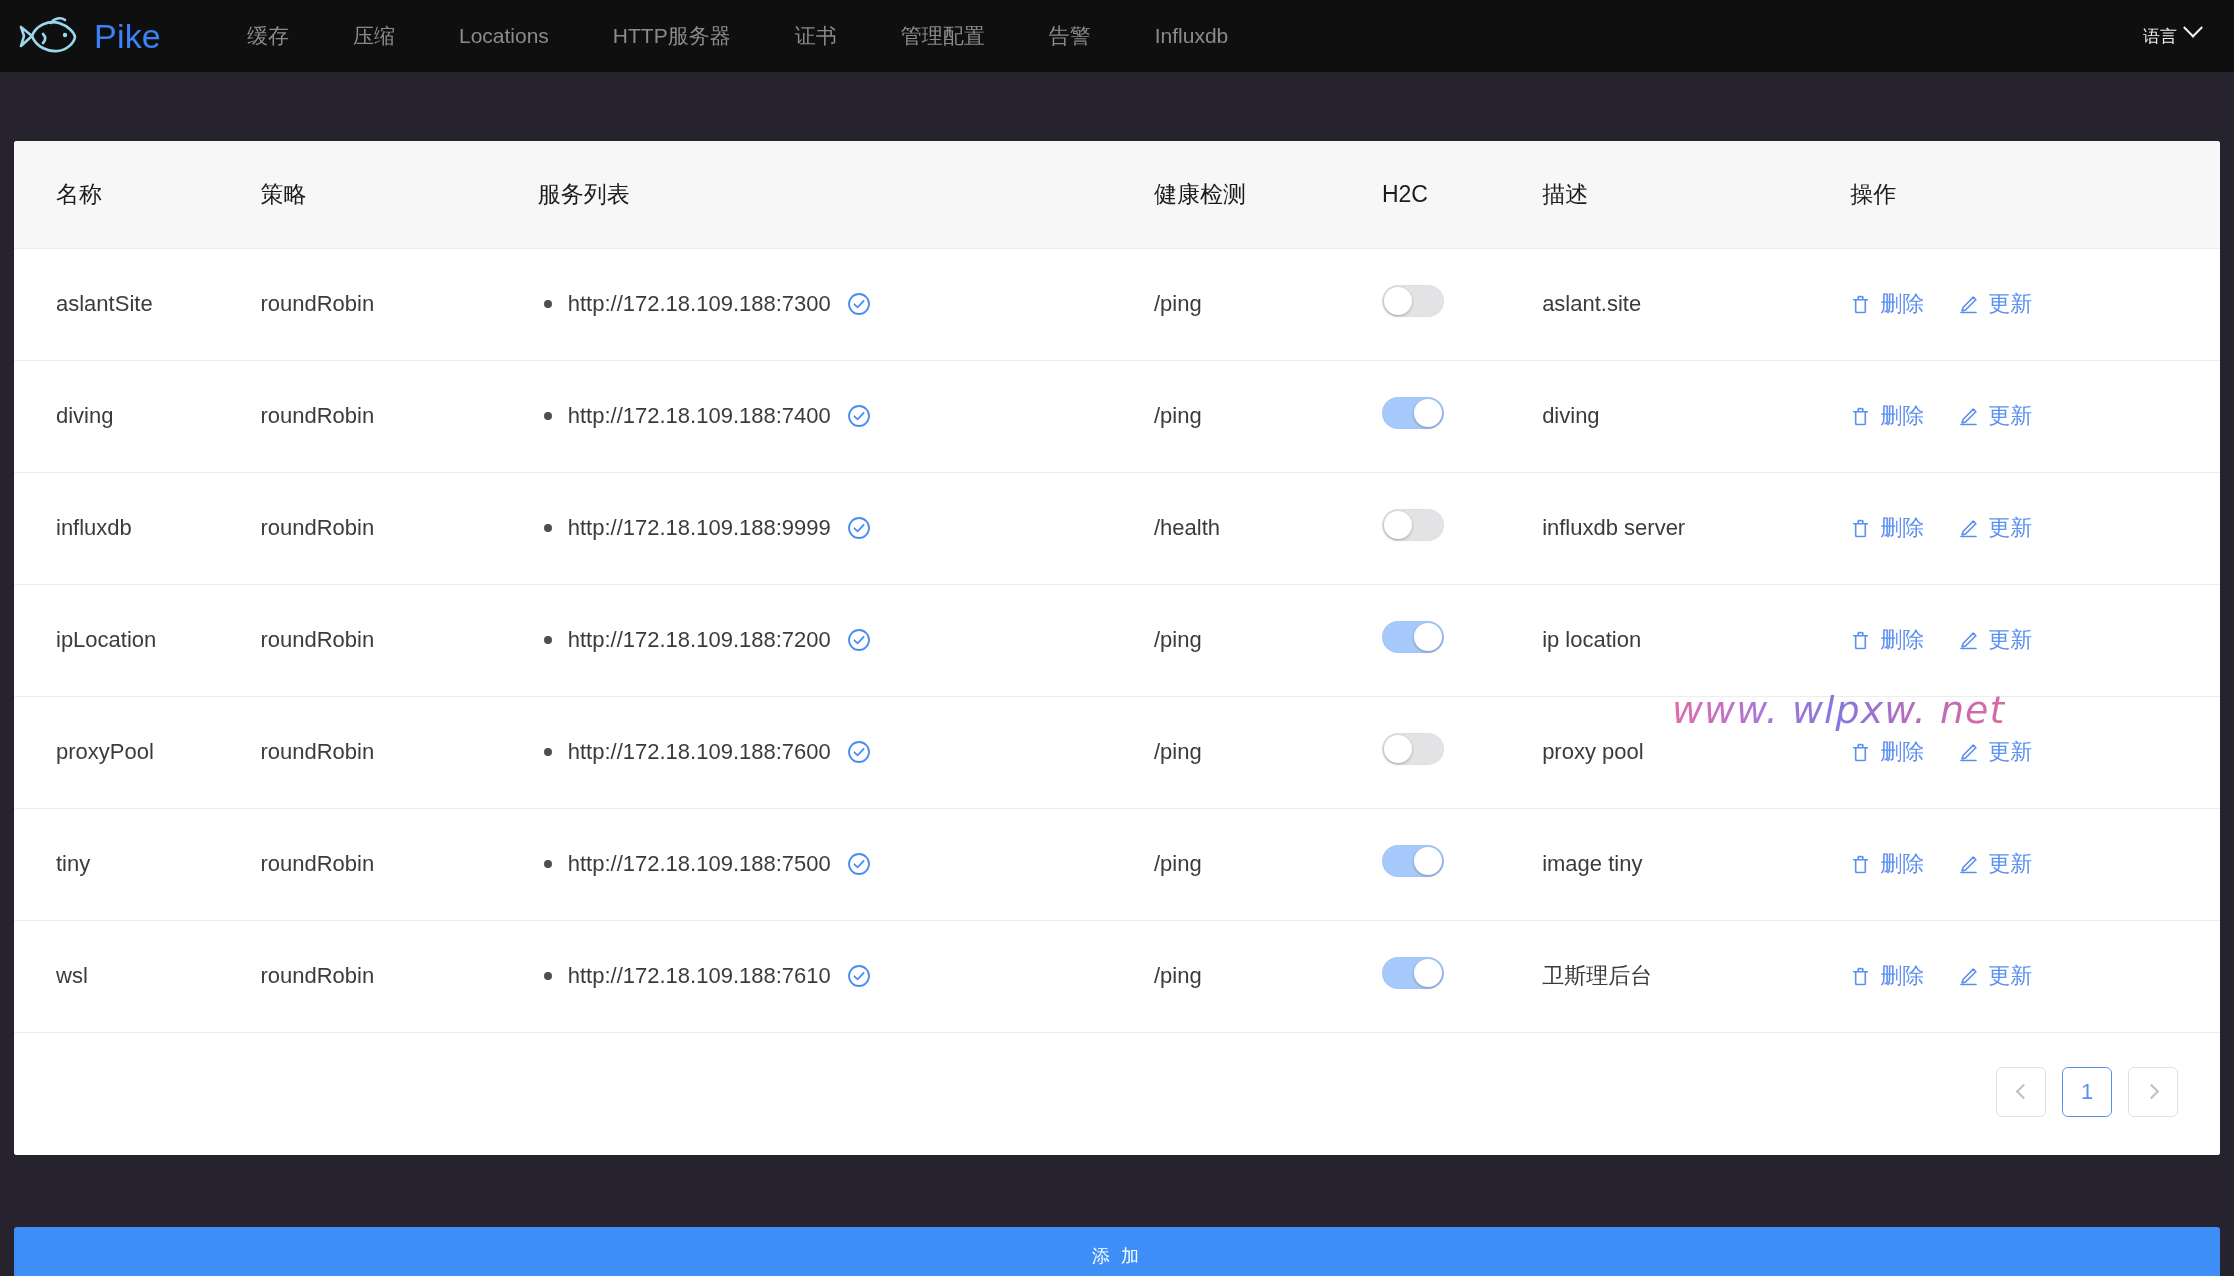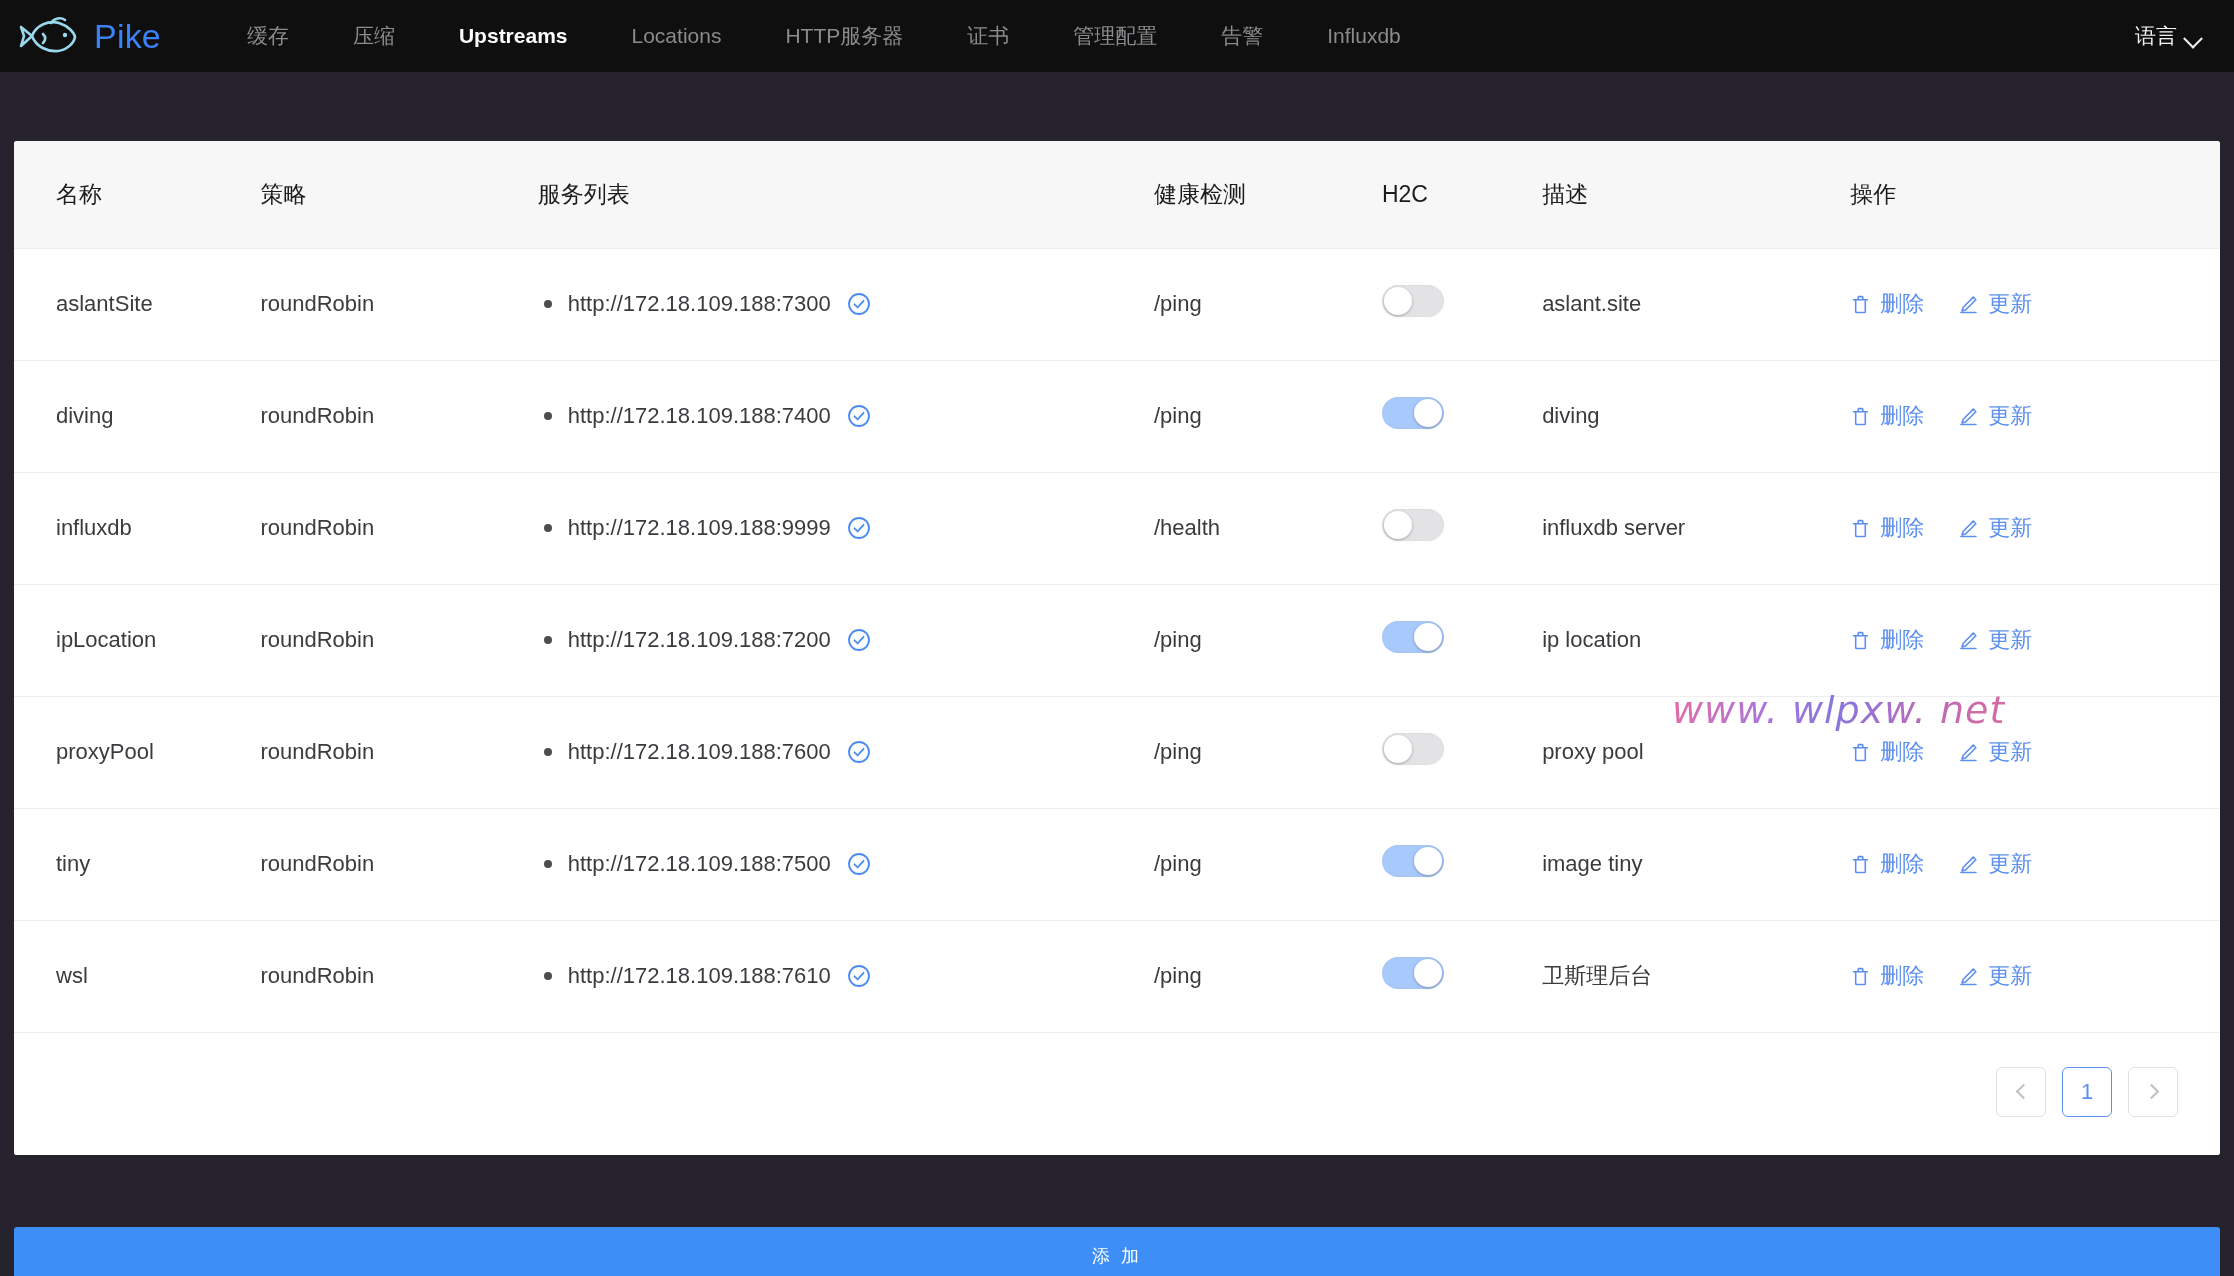--- a/index.html
+++ b/index.html
@@ -49,24 +49,24 @@
     cursor: pointer;
     white-space: nowrap;
   }
   .nav-item.active {
     color: #ffffff;
     font-weight: bold;
   }
   .nav-right {
     margin-left: auto;
     display: flex;
-    align-items: flex-end;
+    align-items: flex-start;
     gap: 9px;
     color: #f1f1f3;
-    font-size: 21px;
+    font-size: 17px;
     cursor: pointer;
     padding-right: 6px;
   }
   .chev-down {
     width: 14px; height: 14px;
     border-right: 2px solid #f1f1f3;
     border-bottom: 2px solid #f1f1f3;
     transform: rotate(45deg) translate(-3px,-3px);
   }
 
@@ -259,21 +259,20 @@
         <circle cx="47" cy="21" r="2.2" fill="#9ad8ee" stroke="none"></circle>
         <path d="M25 20 C28 23, 28 26, 25 29"></path>
       </g>
     </svg>
     <span class="brand-name">Pike</span>
   </div>
 
   <div class="nav-links">
     <div class="nav-item">缓存</div>
     <div class="nav-item">压缩</div>
-    <div class="nav-item active">Upstreams</div>
     <div class="nav-item">Locations</div>
     <div class="nav-item">HTTP服务器</div>
     <div class="nav-item">证书</div>
     <div class="nav-item">管理配置</div>
     <div class="nav-item">告警</div>
     <div class="nav-item">Influxdb</div>
   </div>
 
   <div class="nav-right">
     <span>语言</span>

